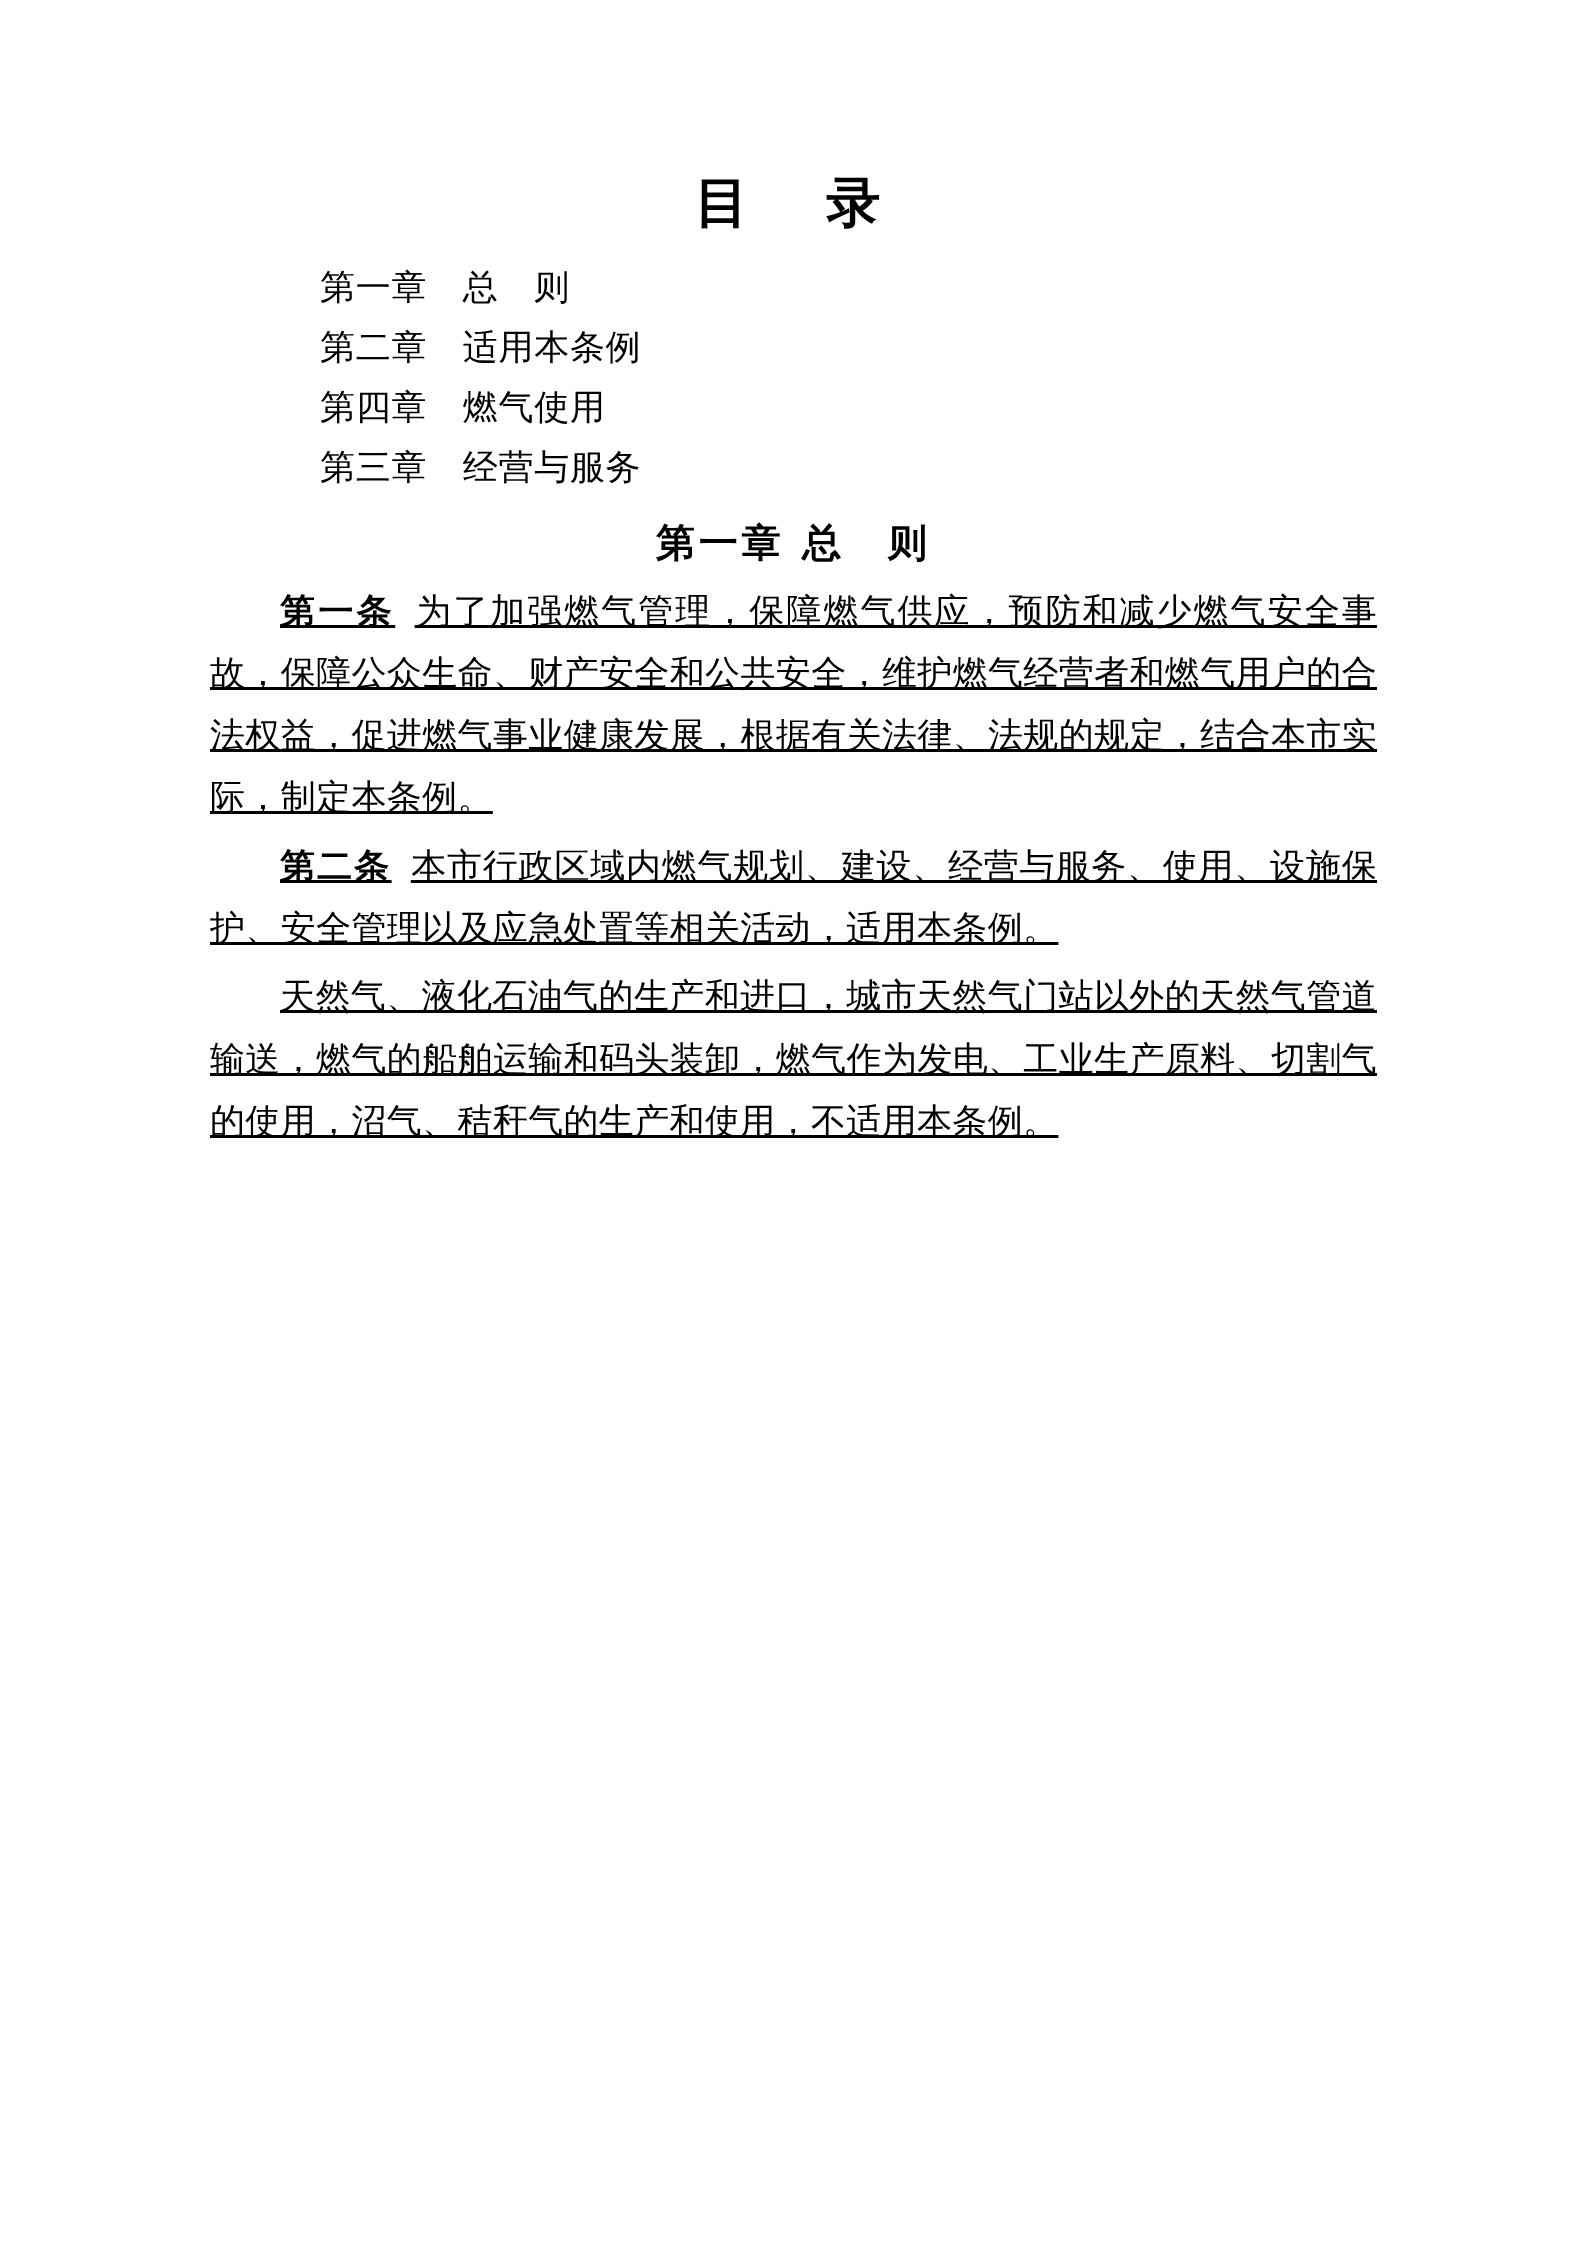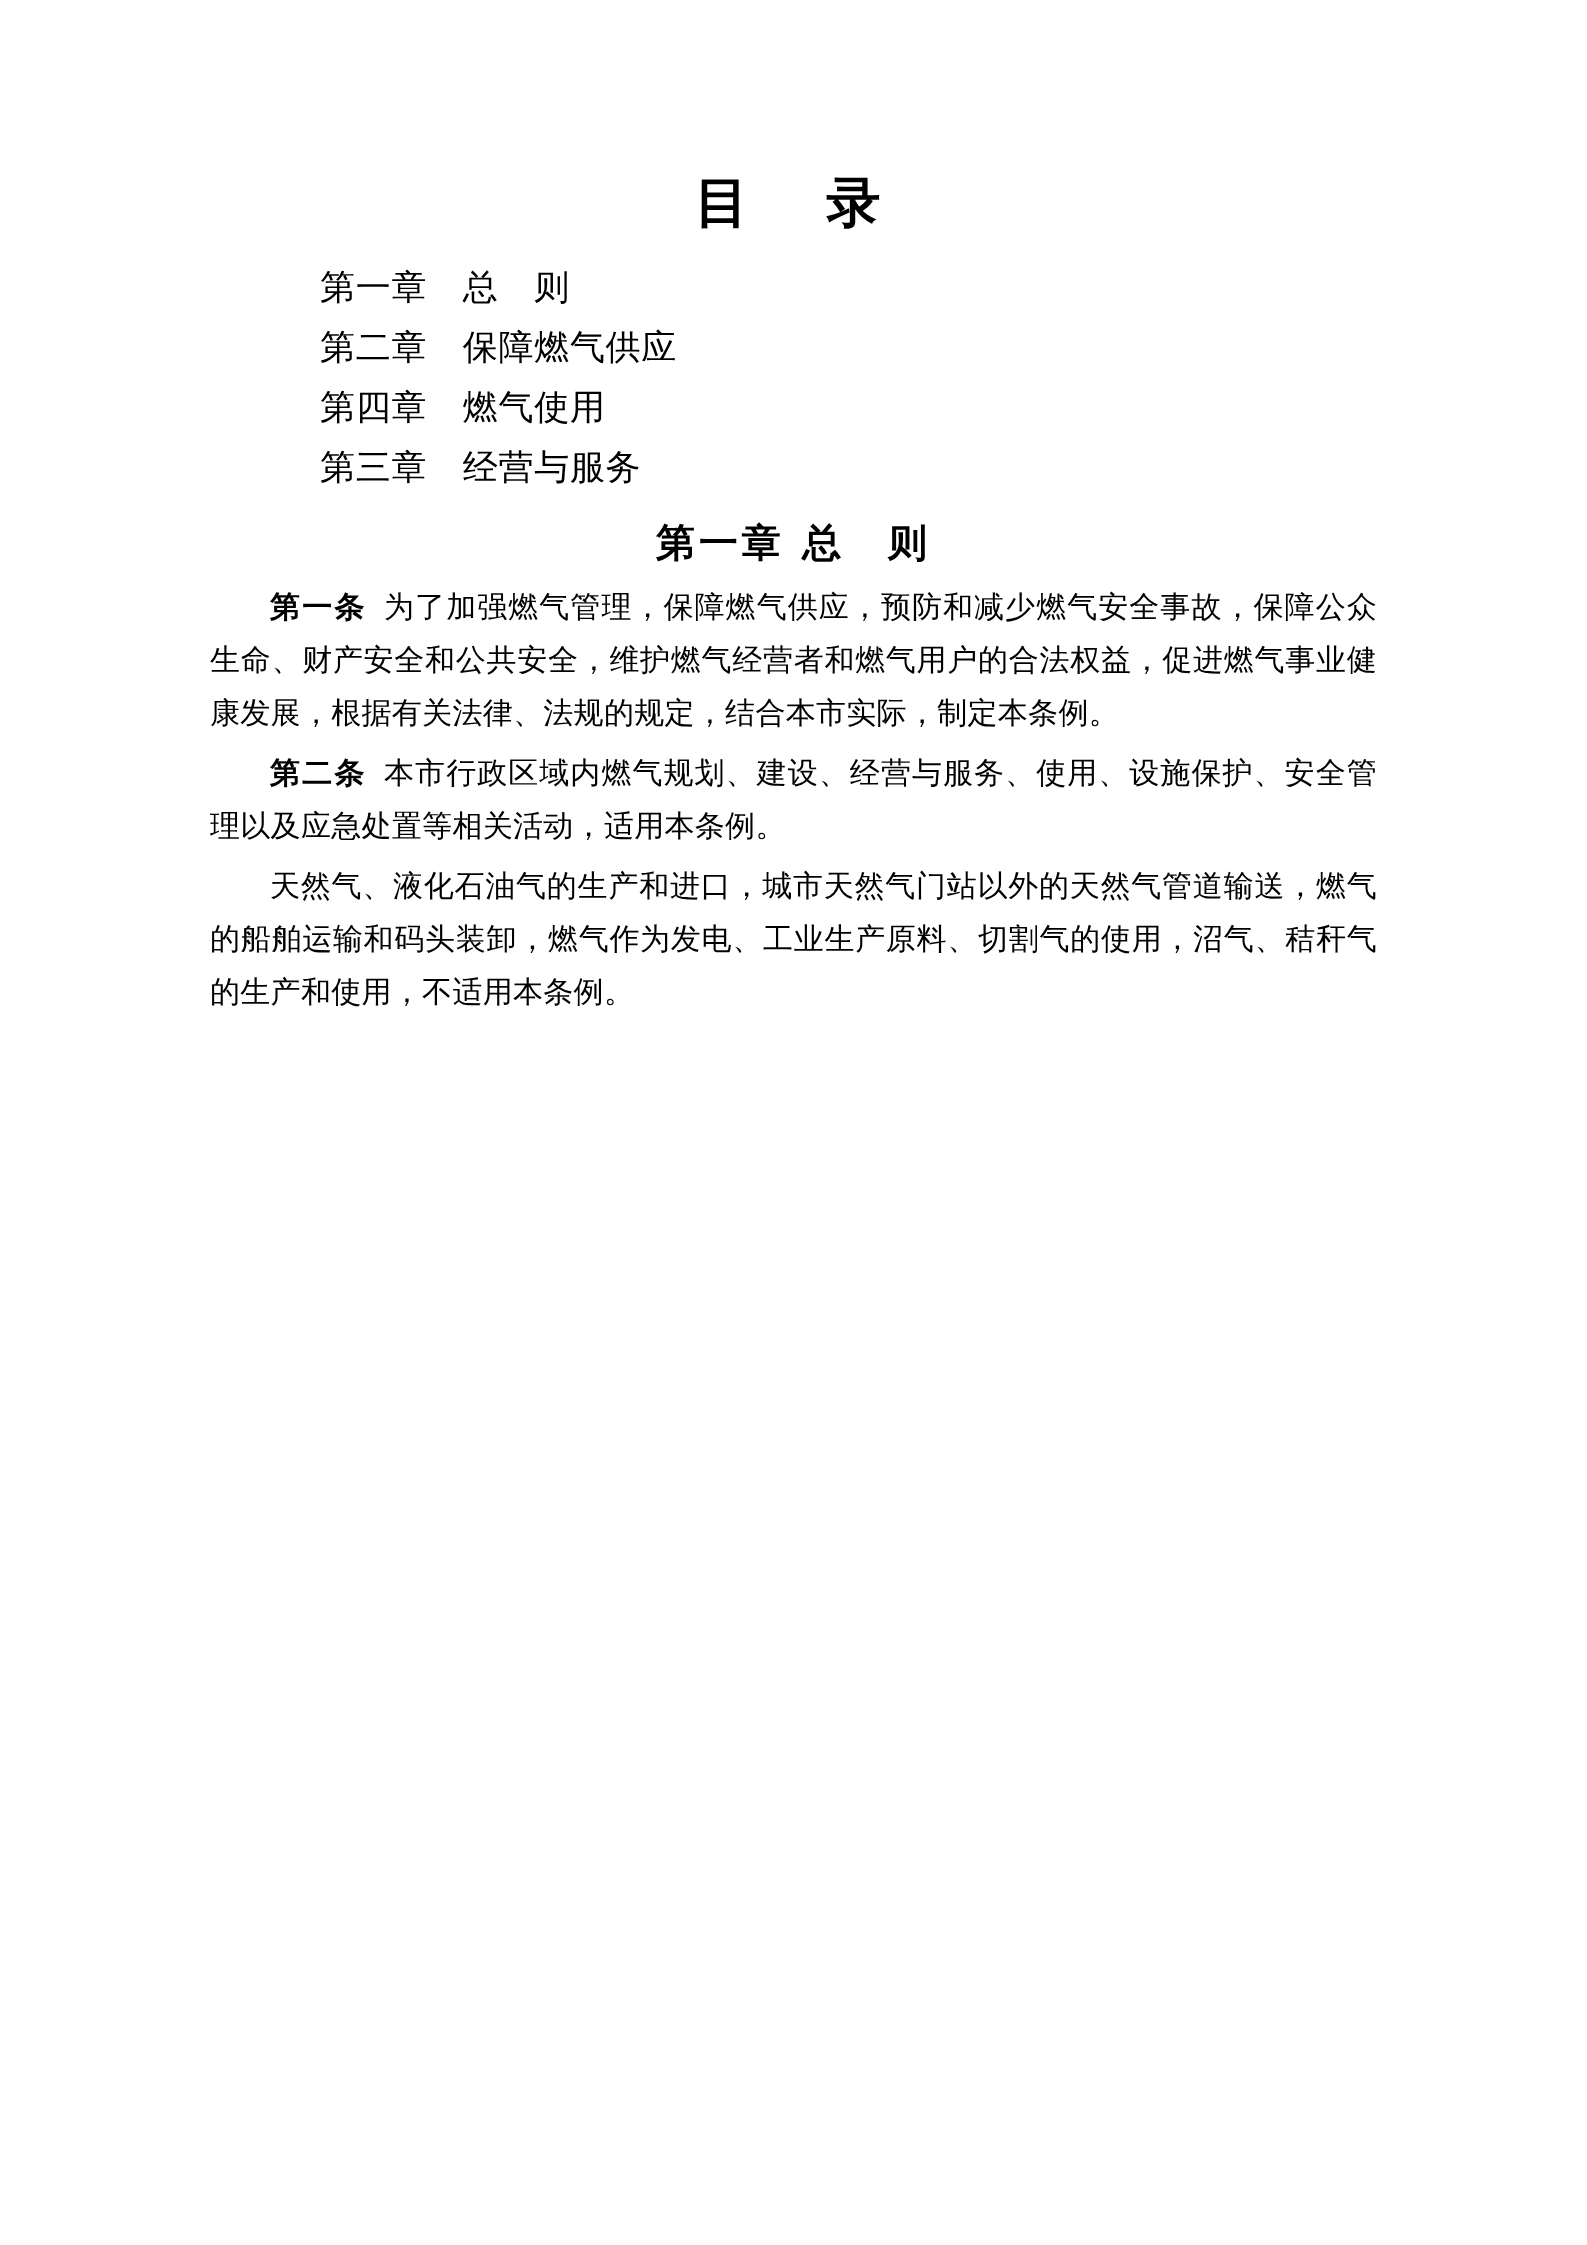--- a/index.html
+++ b/index.html
@@ -46,47 +46,48 @@
 
   .chapter-heading {
     text-align: center;
     font-size: 39px;
     font-weight: bold;
     letter-spacing: 0.1em;
     margin: 18px 0 10px 0;
   }
 
   .para {
-    font-size: 30px;
+    font-size: 35px;
     line-height: 1.78;
     text-align: justify;
     text-justify: inter-ideograph;
     margin: 0 0 6px 0;
     text-indent: 2em;
     letter-spacing: 0.01em;
+    text-decoration: underline;
   }
   .para .lead {
     font-weight: bold;
     letter-spacing: 0.05em;
   }
   .para .gap {
     display: inline-block;
     width: 0.55em;
   }
 </style>
 </head>
 <body>
 
 <div class="page">
 
   <h1 class="doc-title">目　录</h1>
 
   <ul class="toc">
     <li class="toc-item">第一章　总　则</li>
-    <li class="toc-item">第二章　保障燃气供应</li>
+    <li class="toc-item">第二章　适用本条例</li>
     <li class="toc-item">第四章　燃气使用</li>
     <li class="toc-item">第三章　经营与服务</li>
   </ul>
 
   <h2 class="chapter-heading">第一章 总　则</h2>
 
   <p class="para">
     <span class="lead">第一条</span><span class="gap"></span><span>为了加强燃气管理，保障燃气供应，预防和减少燃气安全事故，保障公众生命、财产安全和公共安全，维护燃气经营者和燃气用户的合法权益，促进燃气事业健康发展，根据有关法律、法规的规定，结合本市实际，制定本条例。</span>
   </p>
 

